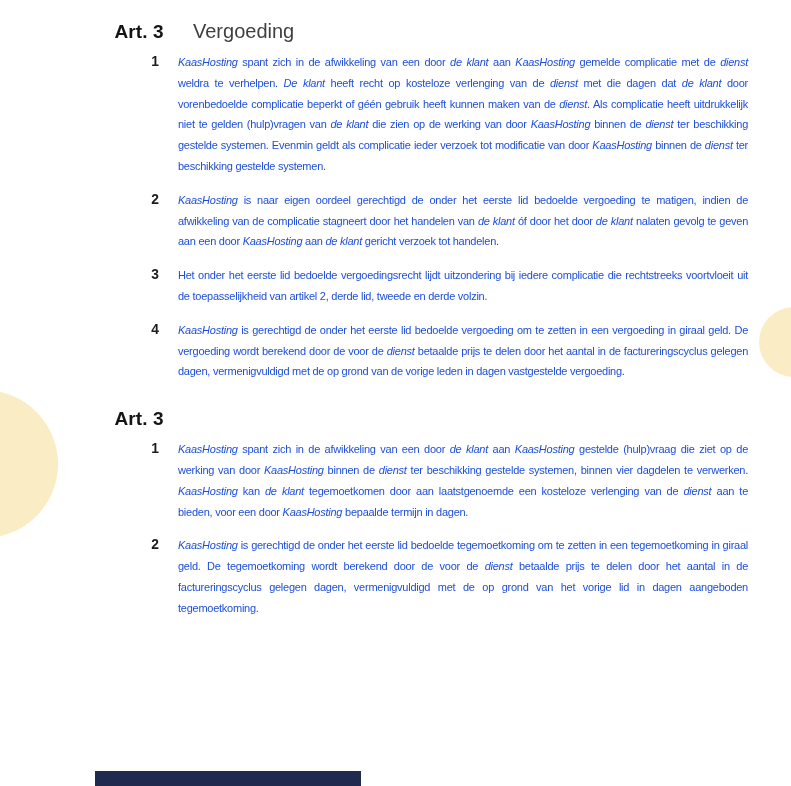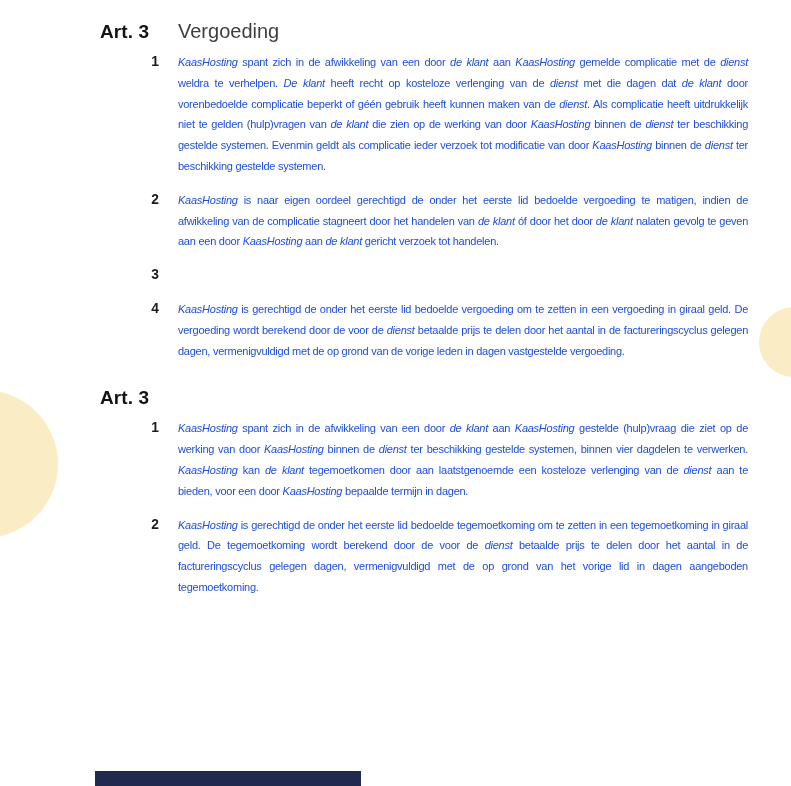--- a/index.html
+++ b/index.html
@@ -59,25 +59,27 @@
     align-items: baseline;
     margin-bottom: 9px;
   }
   .article-label {
     width: 78px;
     flex: 0 0 78px;
     font-size: 19px;
     font-weight: bold;
     color: #141414;
     letter-spacing: 0.1px;
+    text-align: center;
   }
   .article-title {
     font-size: 20px;
     font-weight: 400;
     color: #3f3f3f;
+    margin-left: 15px;
   }
   .clause {
     display: flex;
     margin-bottom: 13px;
   }
   .clause-number {
     flex: 0 0 78px;
     width: 78px;
     box-sizing: border-box;
     padding-right: 19px;
@@ -118,20 +120,21 @@
     <div class="clause-text"><em>KaasHosting</em> spant zich in de afwikkeling van een door <em>de klant</em> aan <em>KaasHosting</em> gemelde complicatie met de <em>dienst</em> weldra te verhelpen. <em>De klant</em> heeft recht op kosteloze verlenging van de <em>dienst</em> met die dagen dat <em>de klant</em> door vorenbedoelde complicatie beperkt of géén gebruik heeft kunnen maken van de <em>dienst</em>. Als complicatie heeft uitdrukkelijk niet te gelden (hulp)vragen van <em>de klant</em> die zien op de werking van door <em>KaasHosting</em> binnen de <em>dienst</em> ter beschikking gestelde systemen. Evenmin geldt als complicatie ieder verzoek tot modificatie van door <em>KaasHosting</em> binnen de <em>dienst</em> ter beschikking gestelde systemen.</div>
   </div>
 
   <div class="clause">
     <div class="clause-number">2</div>
     <div class="clause-text"><em>KaasHosting</em> is naar eigen oordeel gerechtigd de onder het eerste lid bedoelde vergoeding te matigen, indien de afwikkeling van de complicatie stagneert door het handelen van <em>de klant</em> óf door het door <em>de klant</em> nalaten gevolg te geven aan een door <em>KaasHosting</em> aan <em>de klant</em> gericht verzoek tot handelen.</div>
   </div>
 
   <div class="clause">
     <div class="clause-number">3</div>
+    <div class="clause-text">Het onder het eerste lid bedoelde vergoedingsrecht lijdt uitzondering bij iedere complicatie die rechtstreeks voortvloeit uit de toepasselijkheid van artikel 2, derde lid, tweede en derde volzin.</div>
   </div>
 
   <div class="clause">
     <div class="clause-number">4</div>
     <div class="clause-text"><em>KaasHosting</em> is gerechtigd de onder het eerste lid bedoelde vergoeding om te zetten in een vergoeding in giraal geld. De vergoeding wordt berekend door de voor de <em>dienst</em> betaalde prijs te delen door het aantal in de factureringscyclus gelegen dagen, vermenigvuldigd met de op grond van de vorige leden in dagen vastgestelde vergoeding.</div>
   </div>
 </div>
   </section>
 
   <section class="article">

